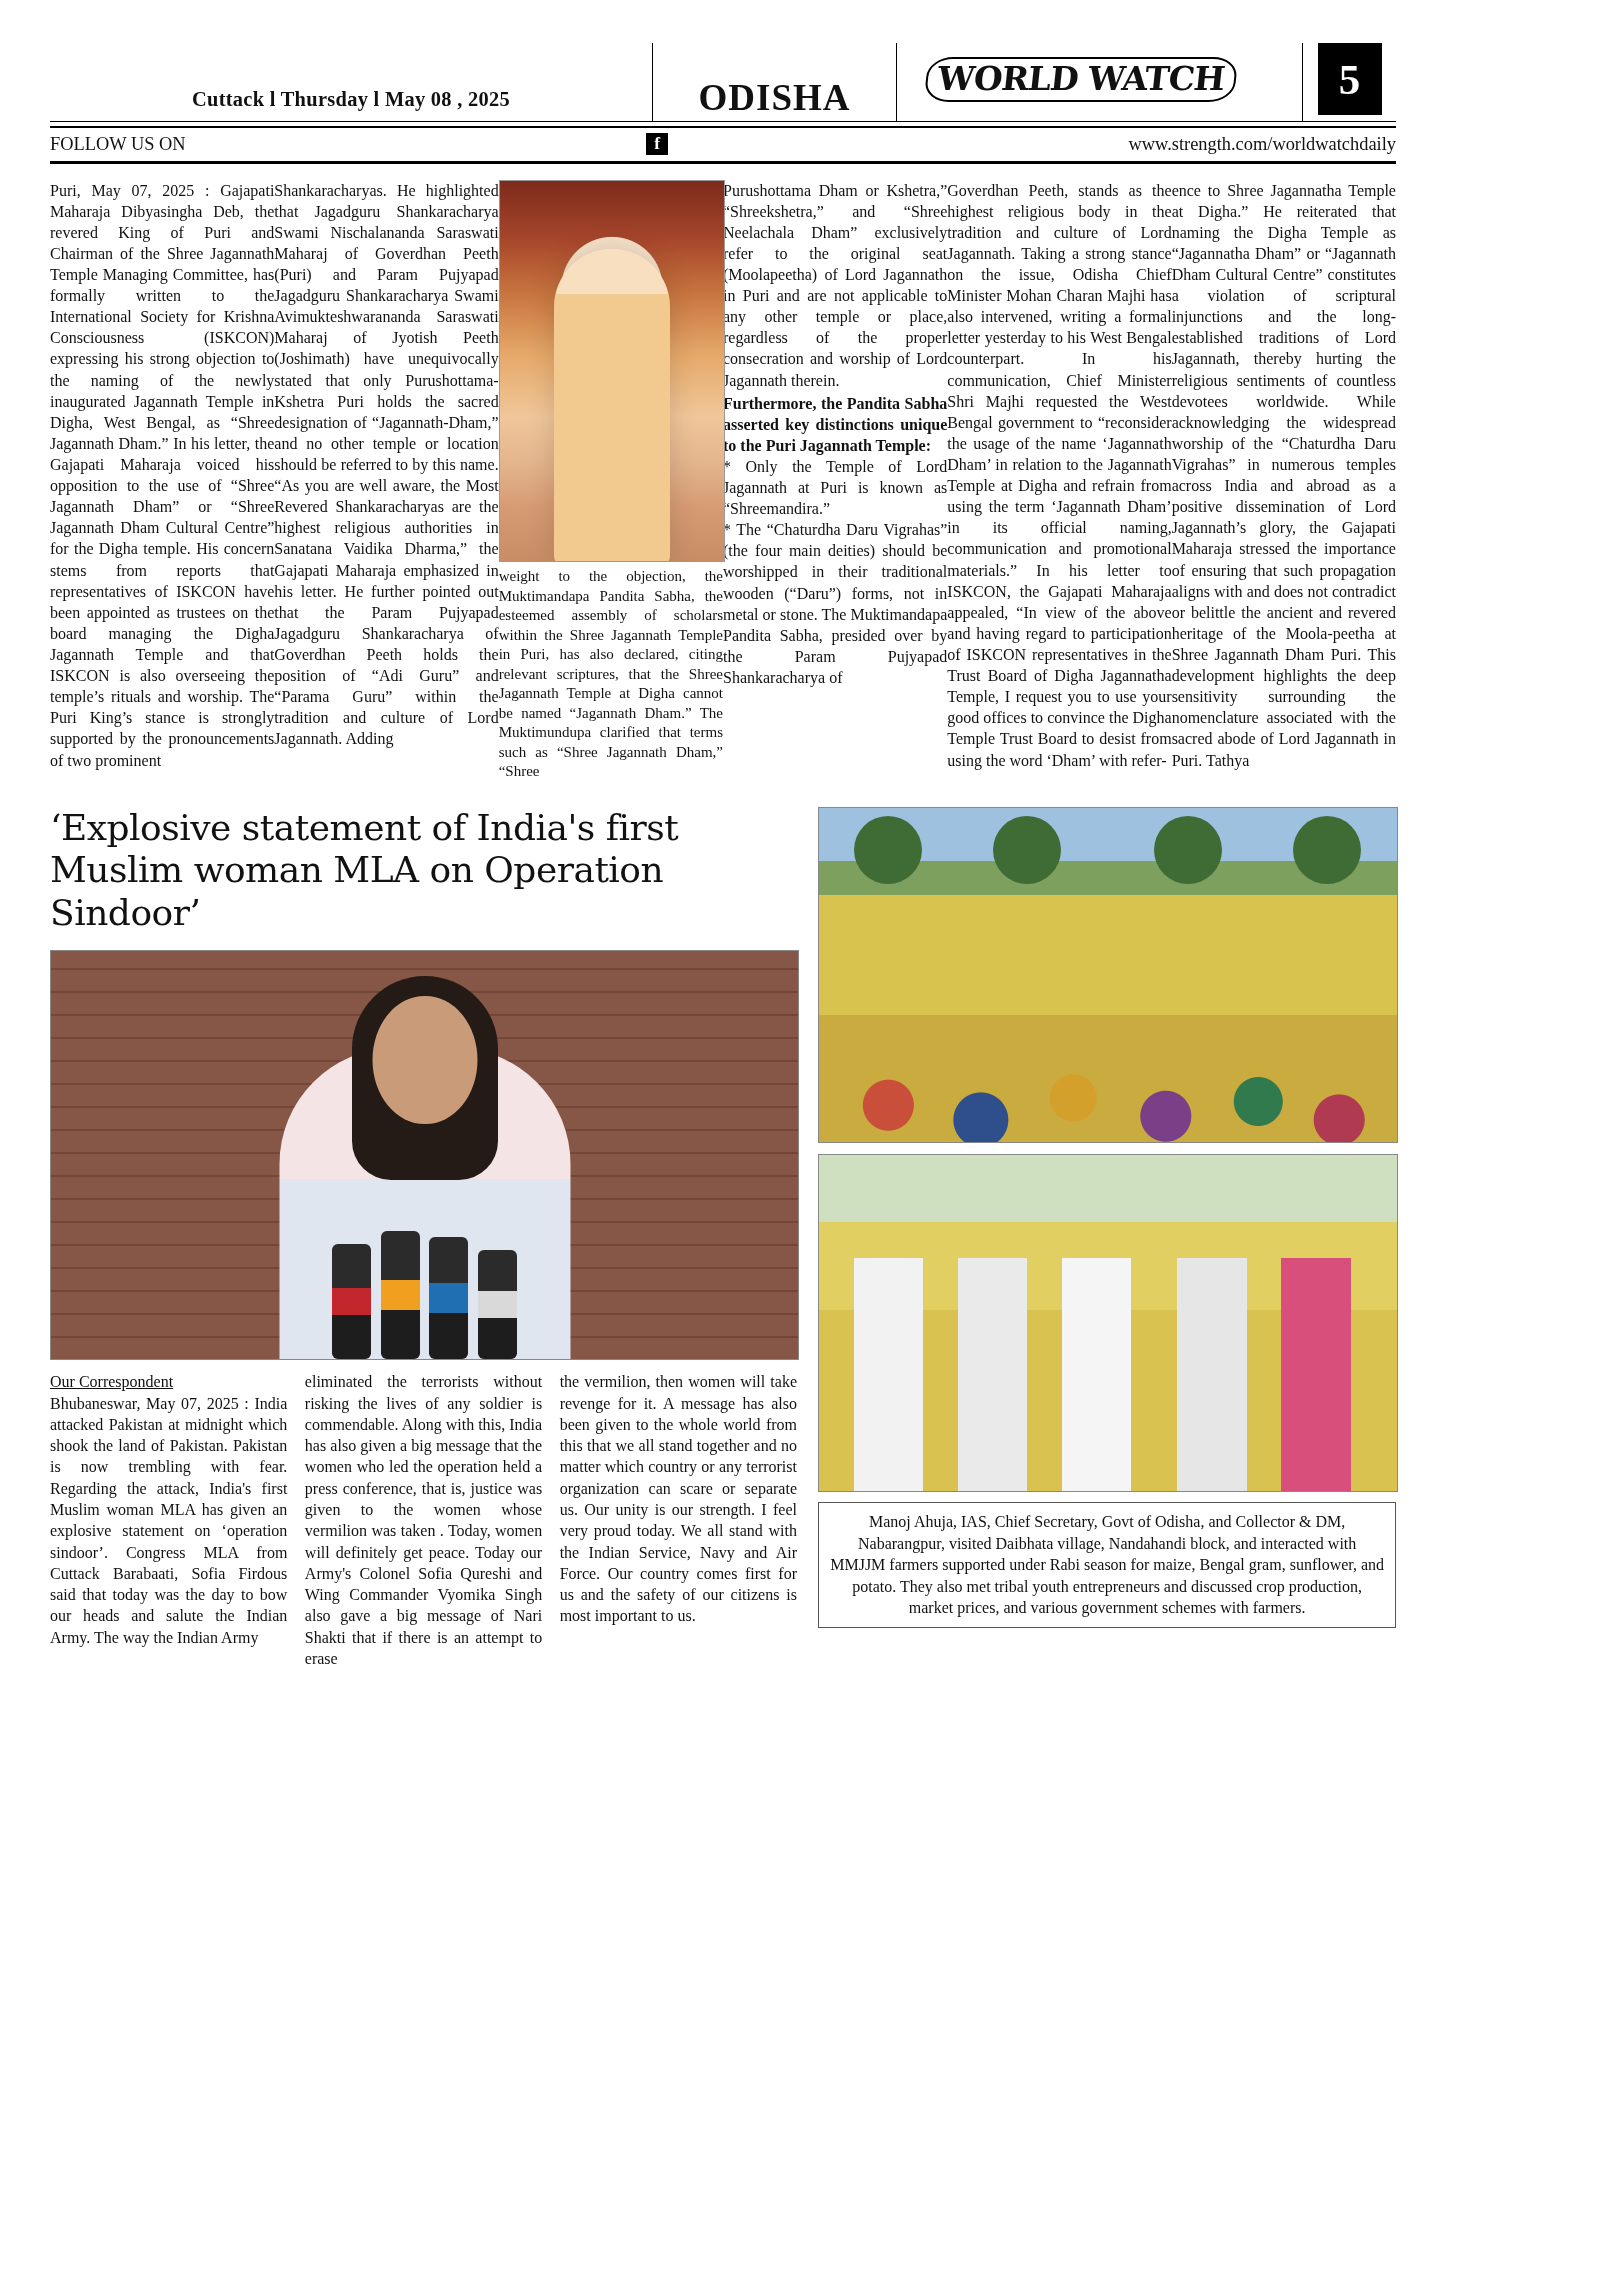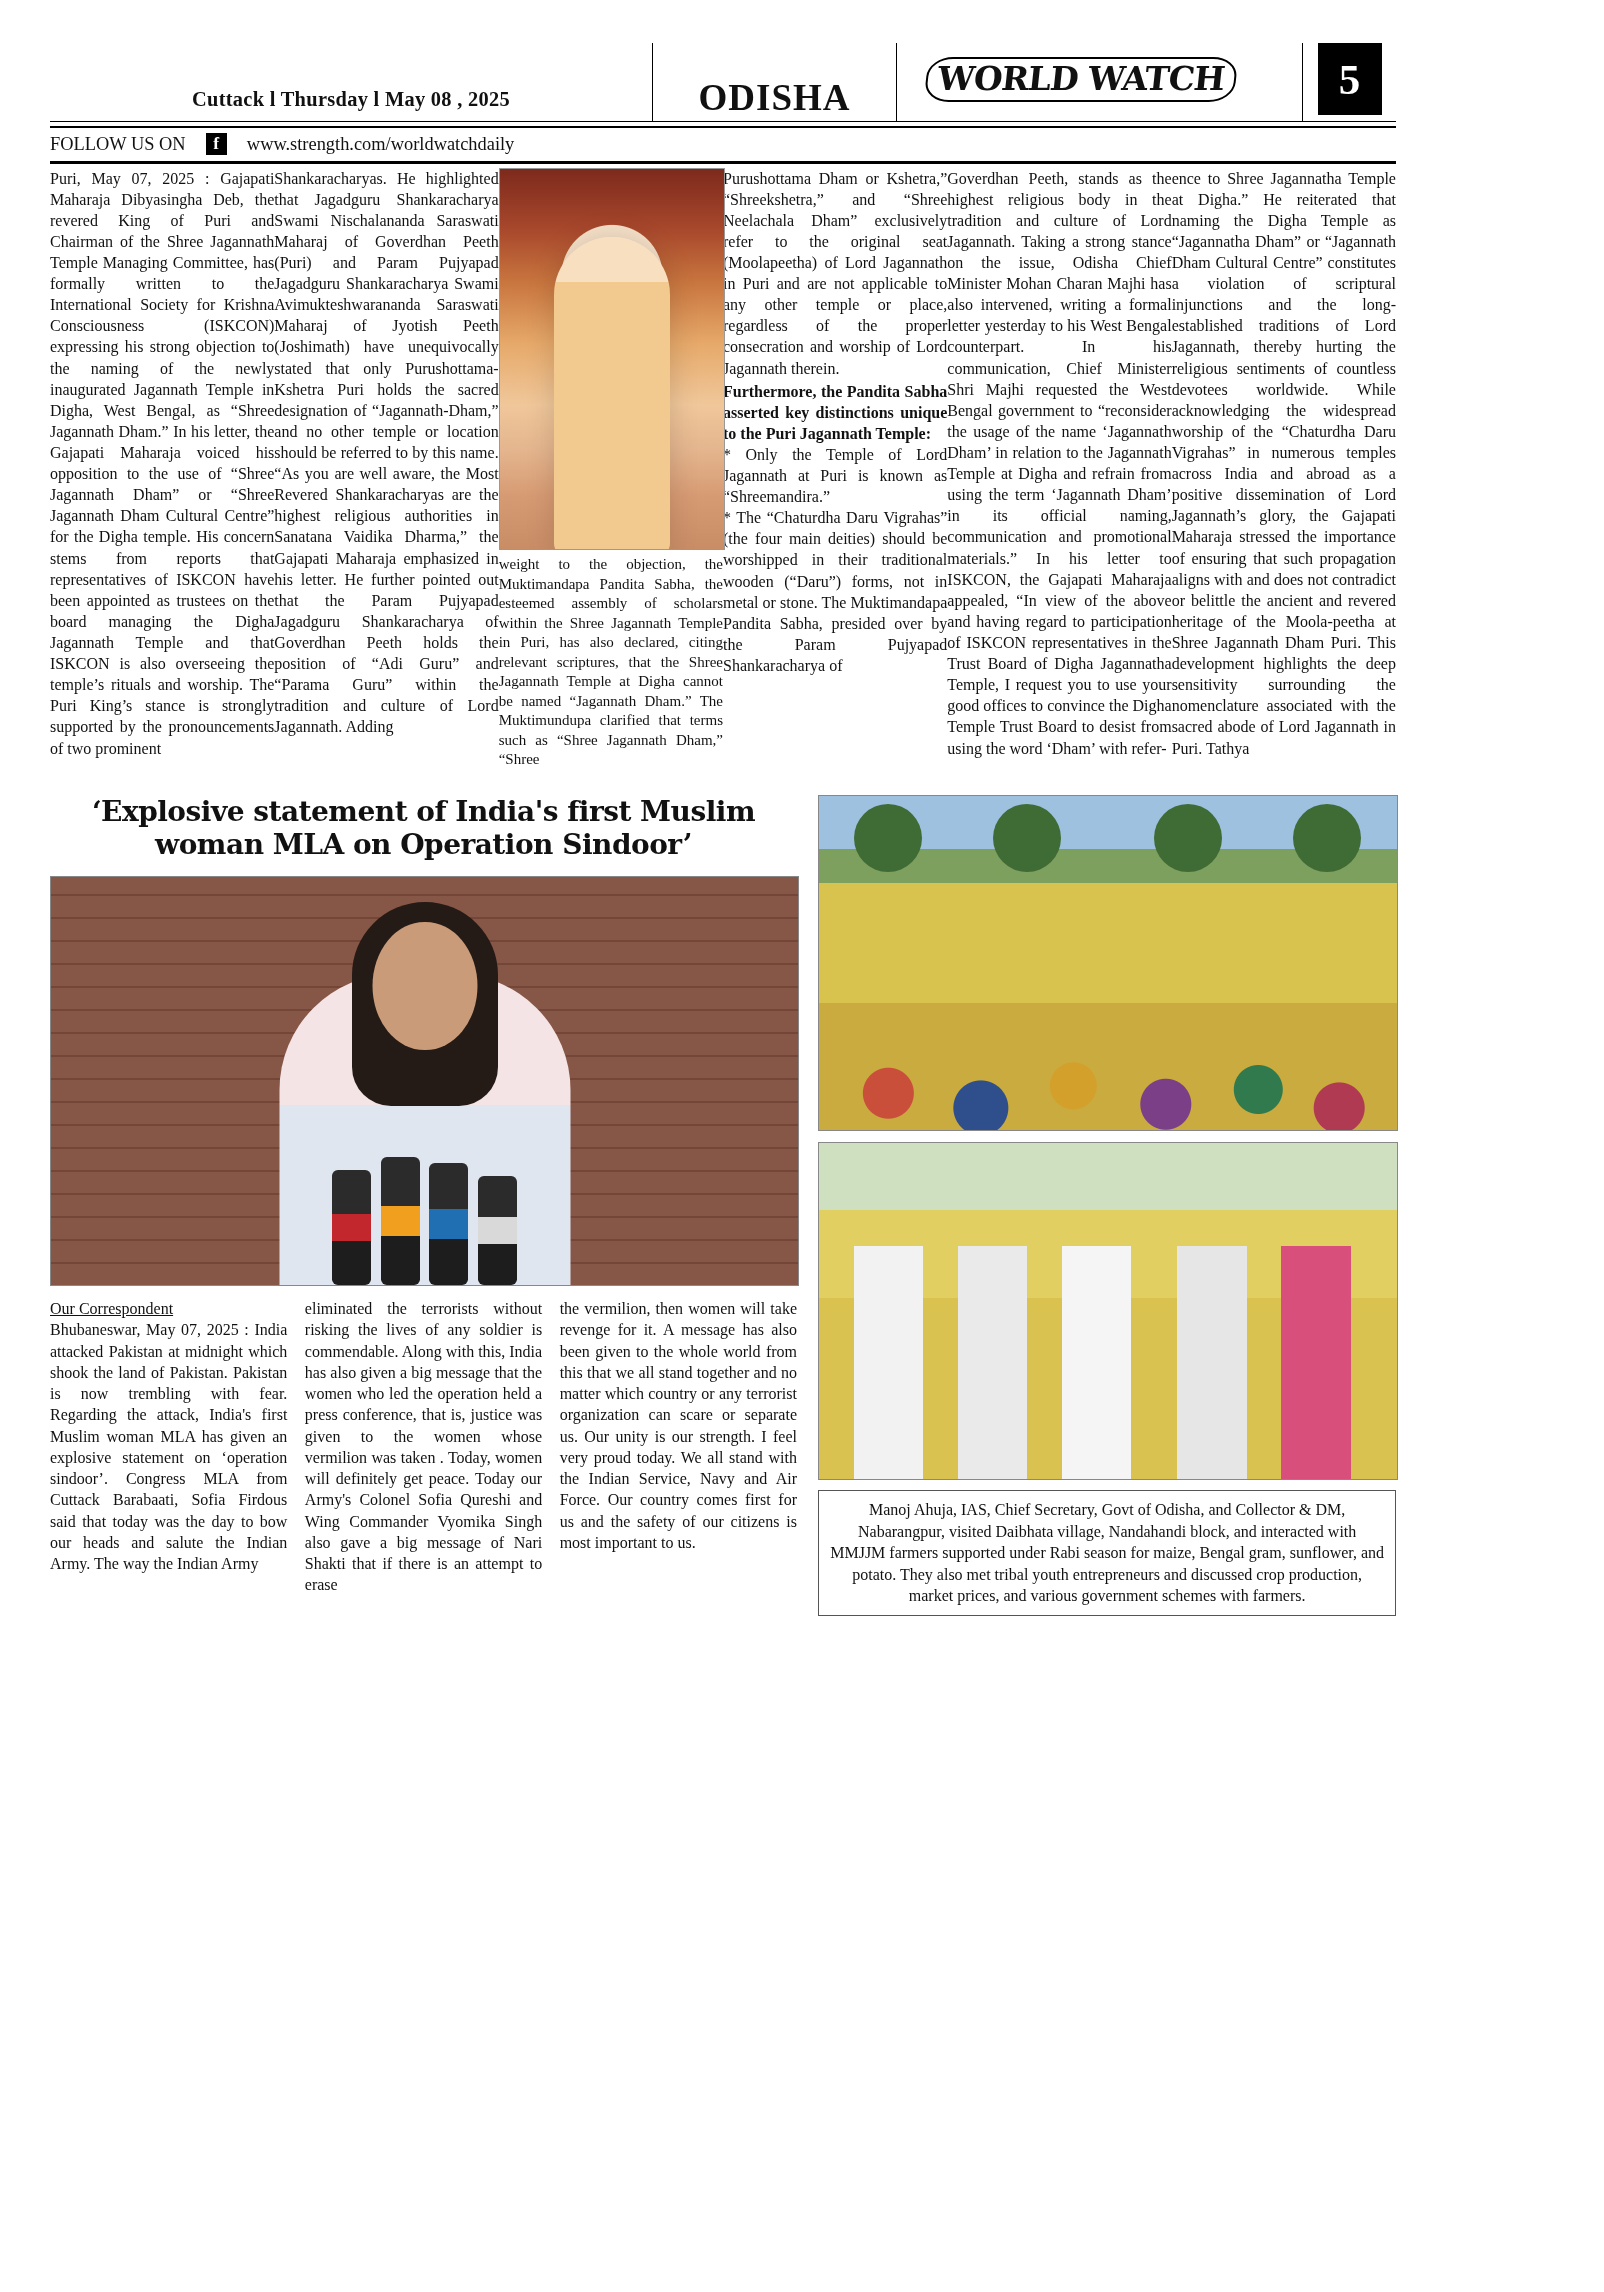--- a/index.html
+++ b/index.html
@@ -93,26 +93,26 @@
     width:64px;
     height:72px;
     display:flex;
     align-items:center;
     justify-content:center;
     margin-bottom:5.8px;
   }
   .followbar{
     display:flex;
     align-items:center;
-    justify-content:flex-start;
+    justify-content:space-between;
     gap:20px;
     font-size:18.4px;
     padding:5.8px 0 5.8px 0;
     border-bottom:3.9px solid #000;
-    margin-bottom:4px;
+    margin-bottom:16px;
   }
   .followbar .fb{
     display:inline-flex;
     align-items:center;
     justify-content:center;
     width:21.3px;height:21.3px;
     background:#000;color:#fff;
     font-family:"Liberation Serif",serif;
     font-weight:bold;font-size:17.5px;
     line-height:1;
@@ -172,24 +172,24 @@
   .mid{
     display:flex;
     gap:21.3px;
     margin-top:25px;
   }
   .mid-left{flex:0 0 747px;}
   .mid-right{flex:1 1 auto;}
 
   .sub-headline{
     font-family:"DejaVu Serif", serif;
-    font-weight:bold;
-    font-size:28px;
+    font-weight:normal;
+    font-size:36px;
     line-height:1.18;
-    text-align:center;
+    text-align:left;
     margin:0 0 15.5px 0;
     letter-spacing:-0.5px;
   }
   .photo-mla{
     width:100%;
     height:408px;
     border:1px solid #888;
     background:
       linear-gradient(180deg, rgba(0,0,0,.06), rgba(0,0,0,.06)),
       repeating-linear-gradient(0deg,#8e5b4a 0 21.3px,#7a4a3b 21.3px 23px),

